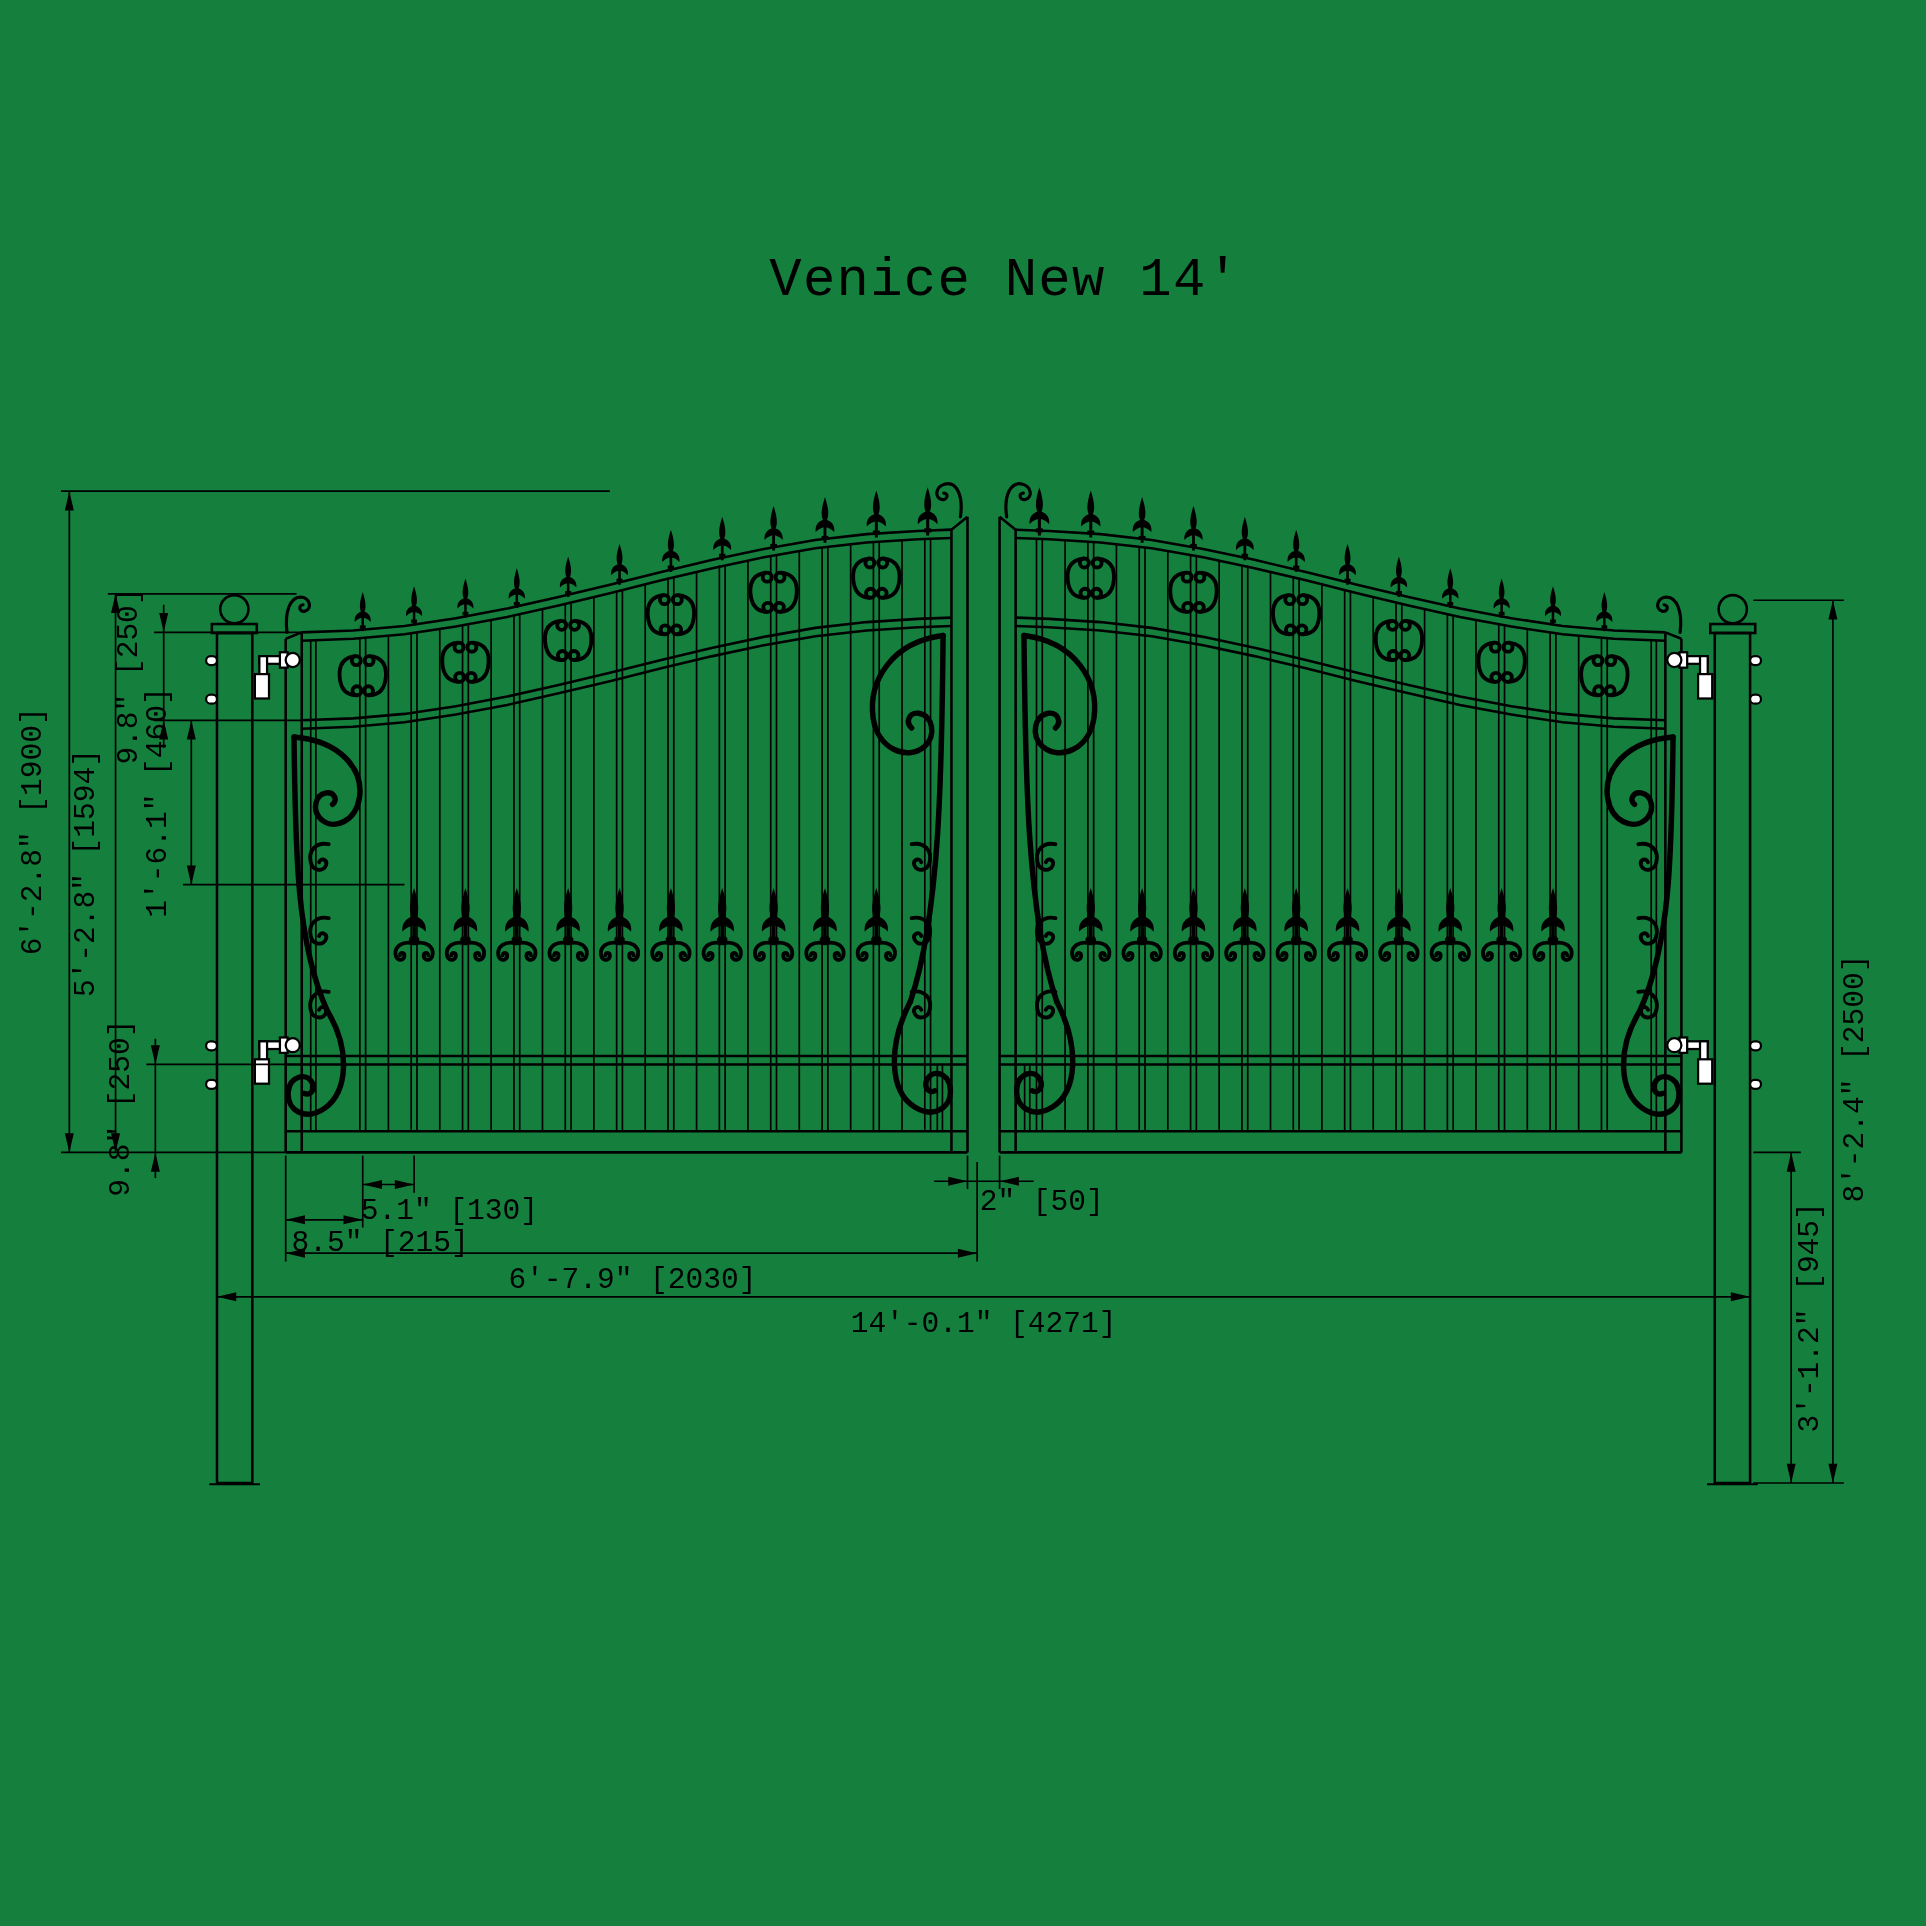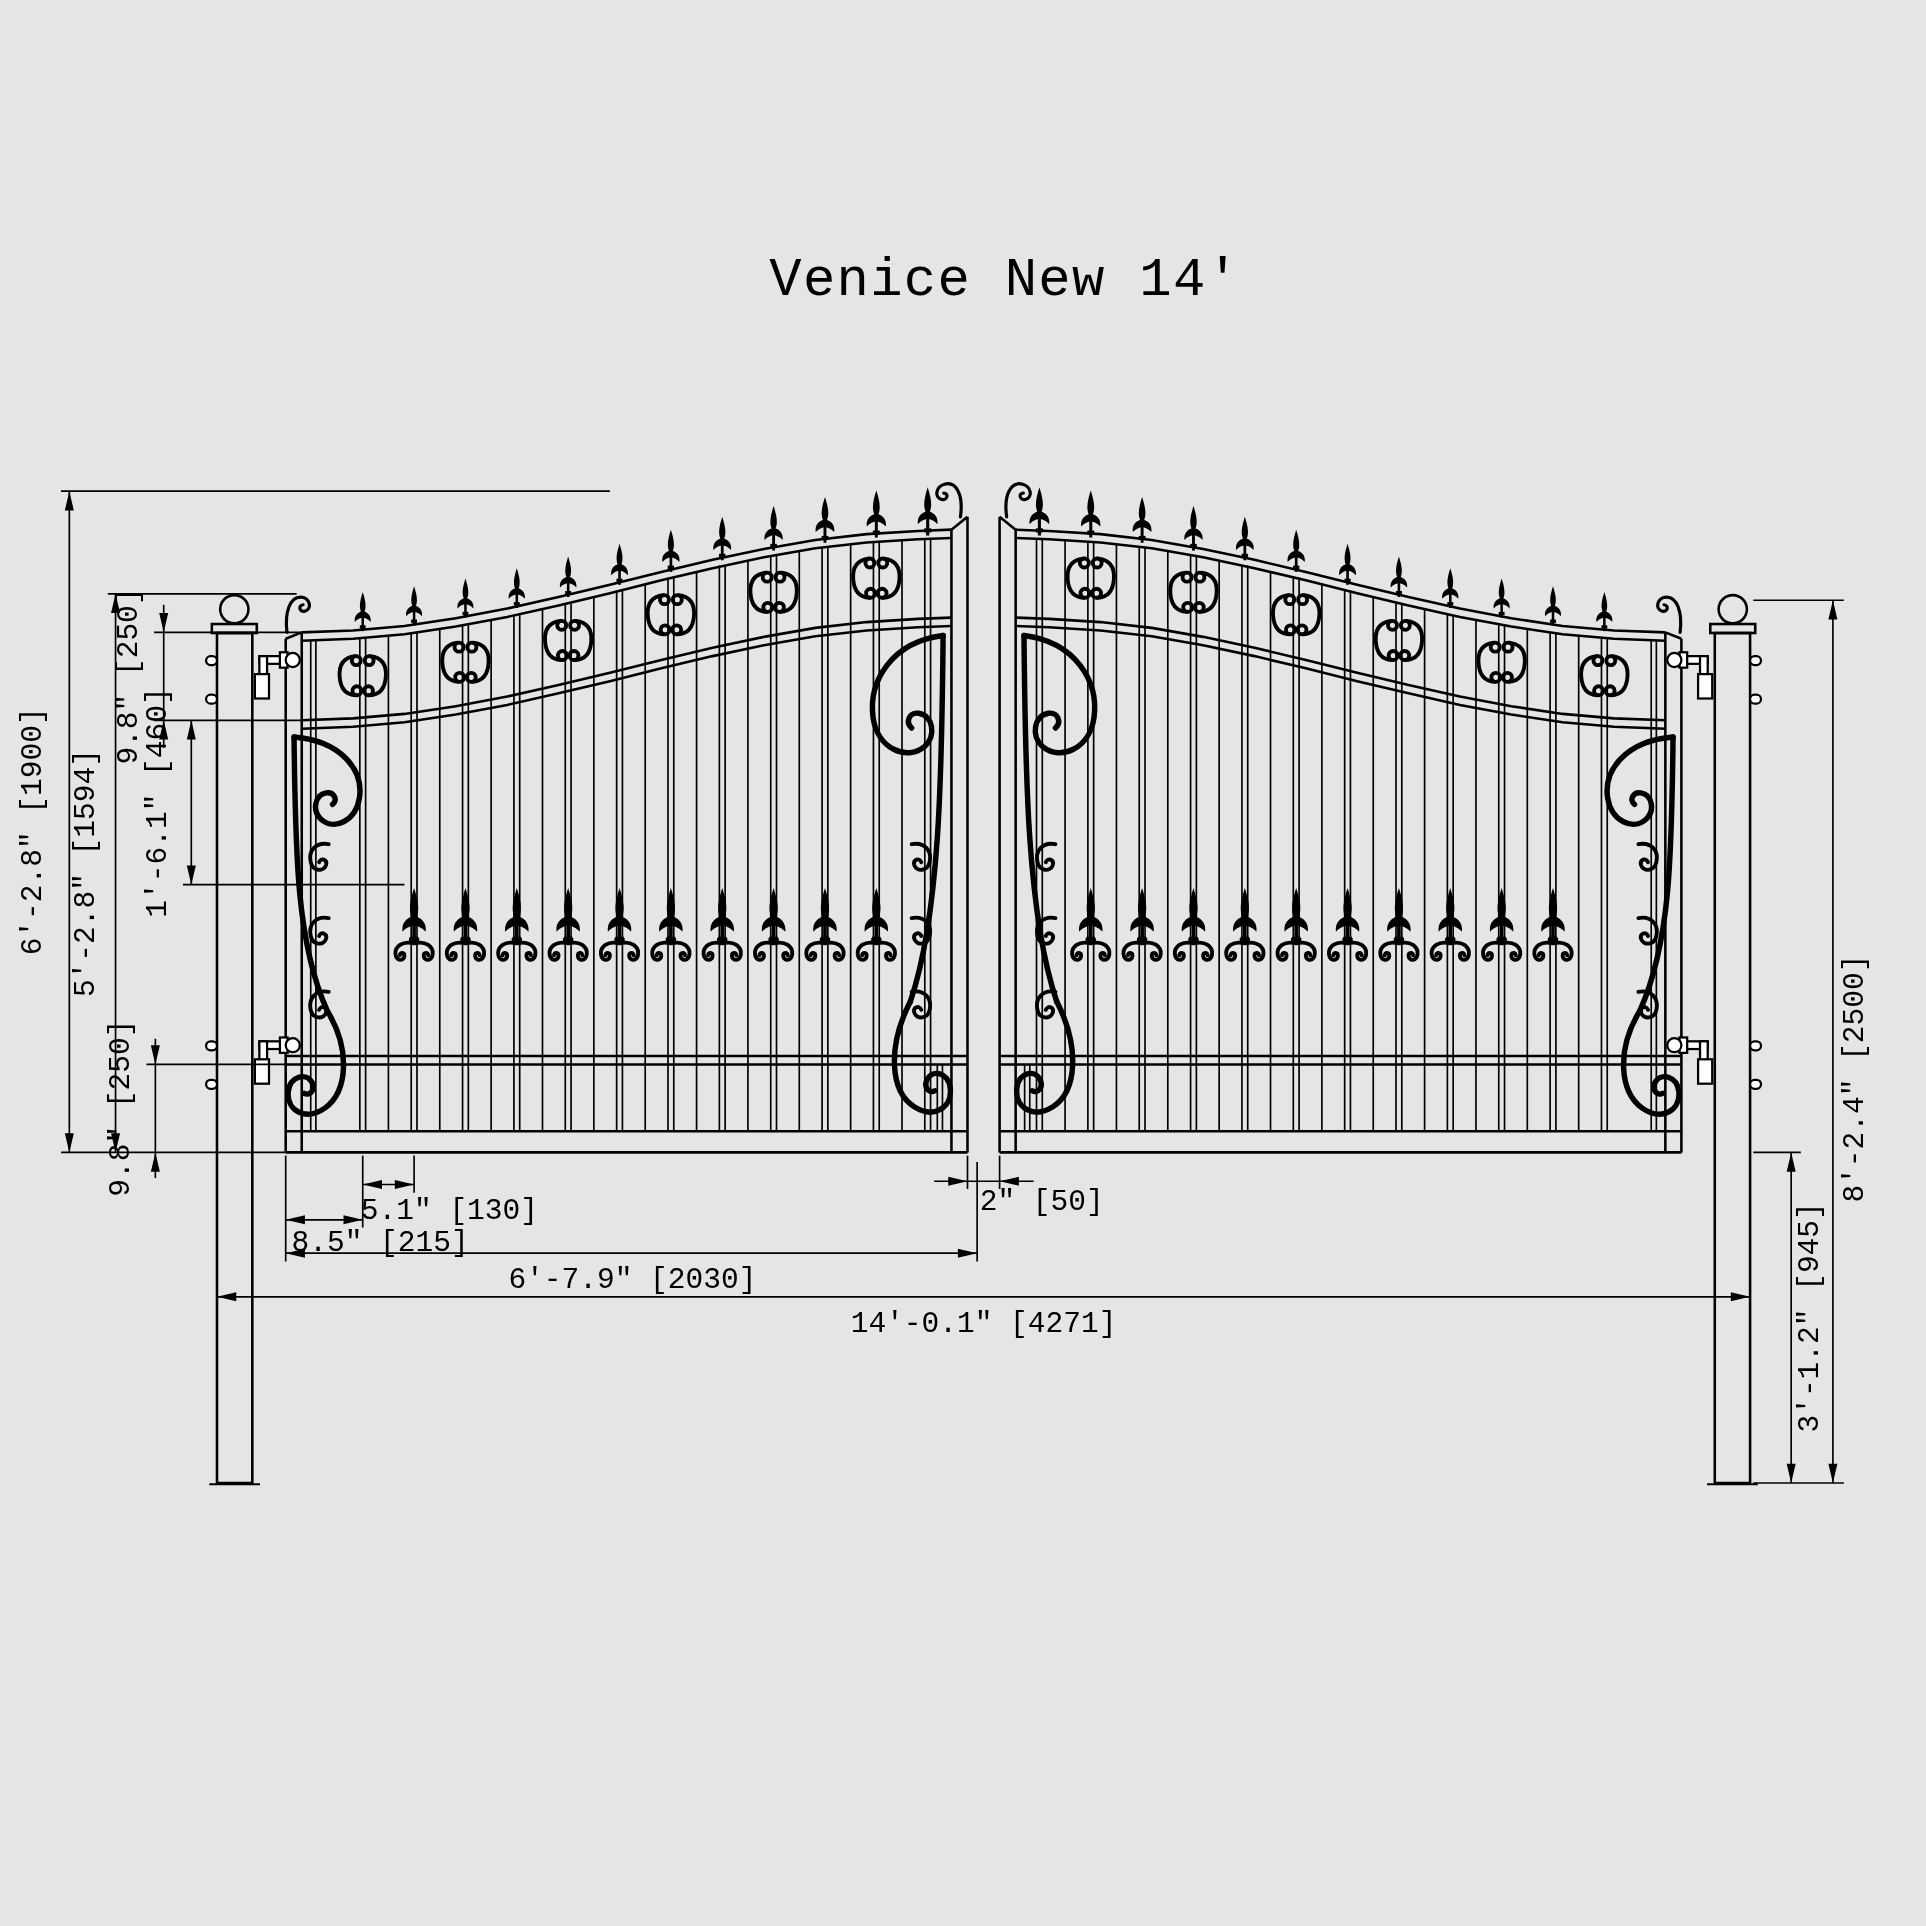--- a/index.html
+++ b/index.html
@@ -1,17 +1,17 @@
 <!DOCTYPE html>
 <html style="font-size:10.3px"><head>
 <meta charset="utf-8">
 <style>
   html,body{margin:0;padding:0;background:#ffffff;}
   body{width:1926px;height:1926px;font-family:"Liberation Mono",monospace;}
-  #stage{width:1926px;height:1926px;position:relative;background:#e5e5e5;}
+  #stage{width:1926px;height:1926px;position:relative;background:#15803d;}
   svg{display:block;}
   text{fill:#000;}
   .title-text{font-size:84px;letter-spacing:2px;}
   .dim-text{font-size:46px;}
   .ln{stroke:#000;fill:none;stroke-width:4;}
   .ln2{stroke:#000;fill:none;stroke-width:3;}
   .thick{stroke:#000;fill:none;stroke-width:2.6;}
   .thin{stroke:#000;fill:none;stroke-width:2.6;}
   .rail{stroke:#000;fill:none;stroke-width:4;}
   .curl{stroke:#000;fill:none;stroke-width:5;stroke-linecap:round;}

